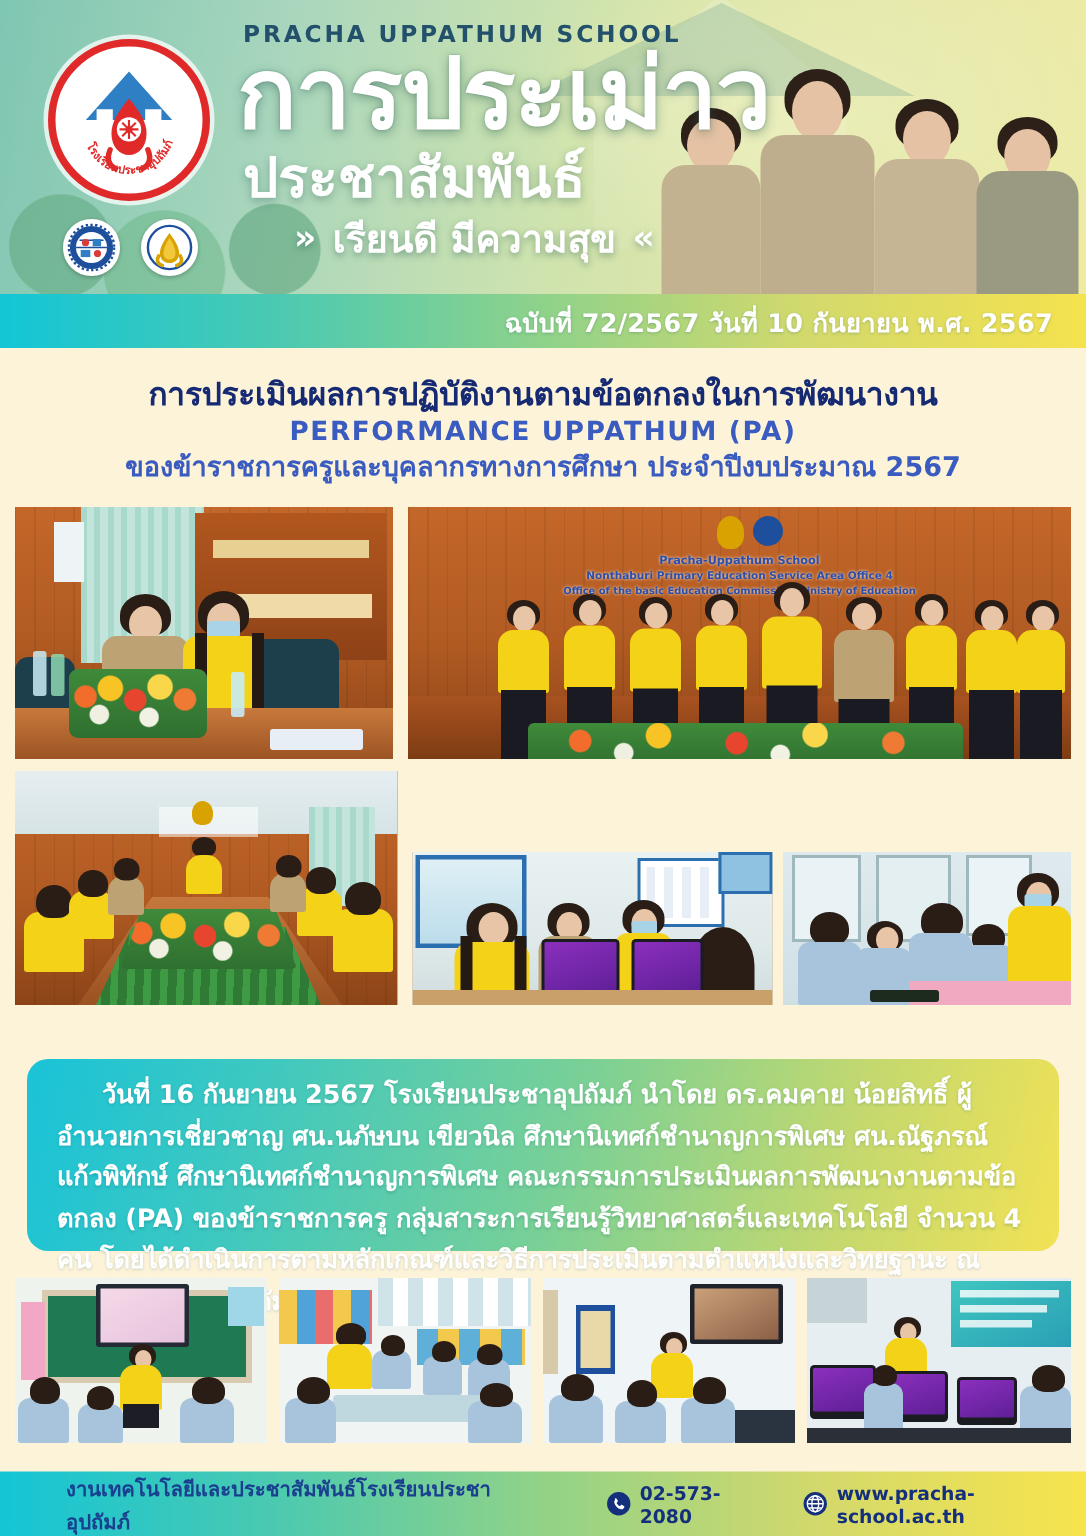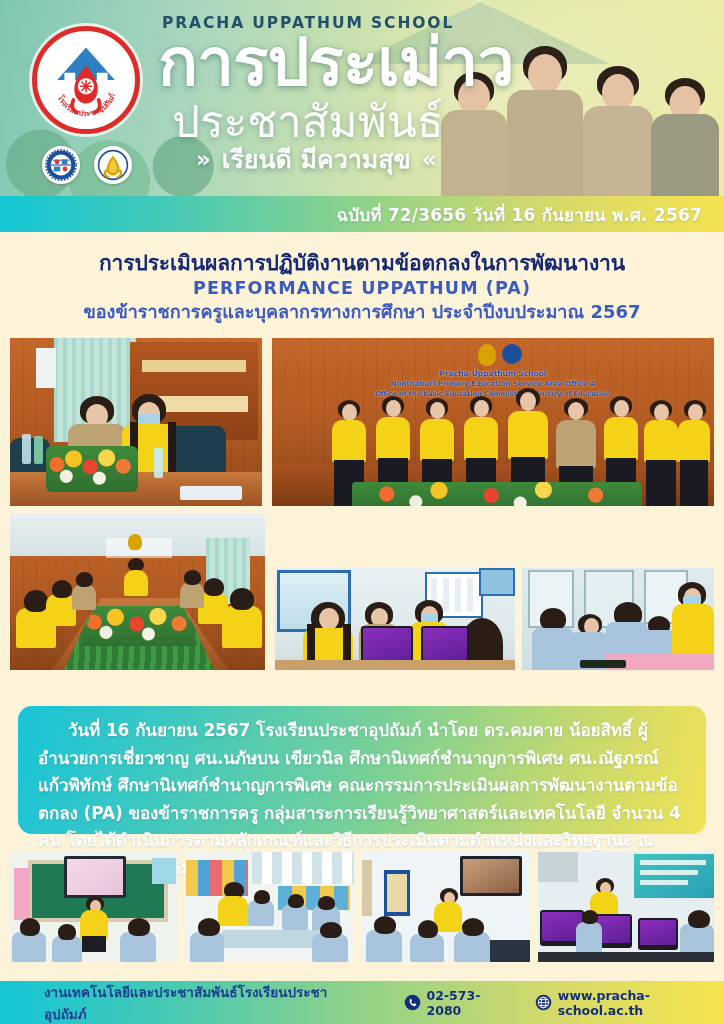--- a/index.html
+++ b/index.html
@@ -83,22 +83,22 @@
     font-size: 15.5px; font-weight: 700; letter-spacing: 1.9px;
     color: #23506b;
   }
   .hdr-title {
     position: absolute; left: 158px; top: 30px;
     font-size: 66px; font-weight: 700; line-height: 1;
     color: #ffffff; letter-spacing: -1px;
     text-shadow: 0 2px 7px rgba(40,90,80,.45), 0 0 2px rgba(40,90,80,.35);
   }
   .hdr-subtitle {
-    position: absolute; left: 172px; top: 100px;
-    font-size: 44px; font-weight: 400; line-height: 1;
+    position: absolute; left: 162px; top: 100px;
+    font-size: 37px; font-weight: 700; line-height: 1;
     color: #ffffff;
     text-shadow: 0 2px 6px rgba(40,90,80,.40);
   }
   .hdr-motto {
     position: absolute; left: 196px; top: 147px;
     font-size: 25px; font-weight: 700; line-height: 1;
     color: #ffffff;
     text-shadow: 0 2px 5px rgba(40,90,80,.45);
     display: flex; align-items: center; gap: 11px;
   }
@@ -336,21 +336,21 @@
     <div class="hdr-title">การประเม่าว</div>
     <div class="hdr-subtitle">ประชาสัมพันธ์</div>
     <div class="hdr-motto">
       <span class="guill">»</span>
       <span>เรียนดี มีความสุข</span>
       <span class="guill">«</span>
     </div>
   </div>
 
   <div class="issue-bar">
-    <div class="issue-text">ฉบับที่ 72/3656  วันที่ 16 กันยายน พ.ศ. 2567</div>
+    <div class="issue-text">ฉบับที่ 72/2567  วันที่ 10 กันยายน พ.ศ. 2567</div>
   </div>
 
   <div class="headline">
     <div class="hl-1">การประเมินผลการปฏิบัติงานตามข้อตกลงในการพัฒนางาน</div>
     <div class="hl-2">PERFORMANCE UPPATHUM (PA)</div>
     <div class="hl-3">ของข้าราชการครูและบุคลากรทางการศึกษา ประจำปีงบประมาณ 2567</div>
   </div>
 
   <div class="photo" style="left:10px;top:338px;width:252px;height:168px;">
     <div class="wood"></div>

